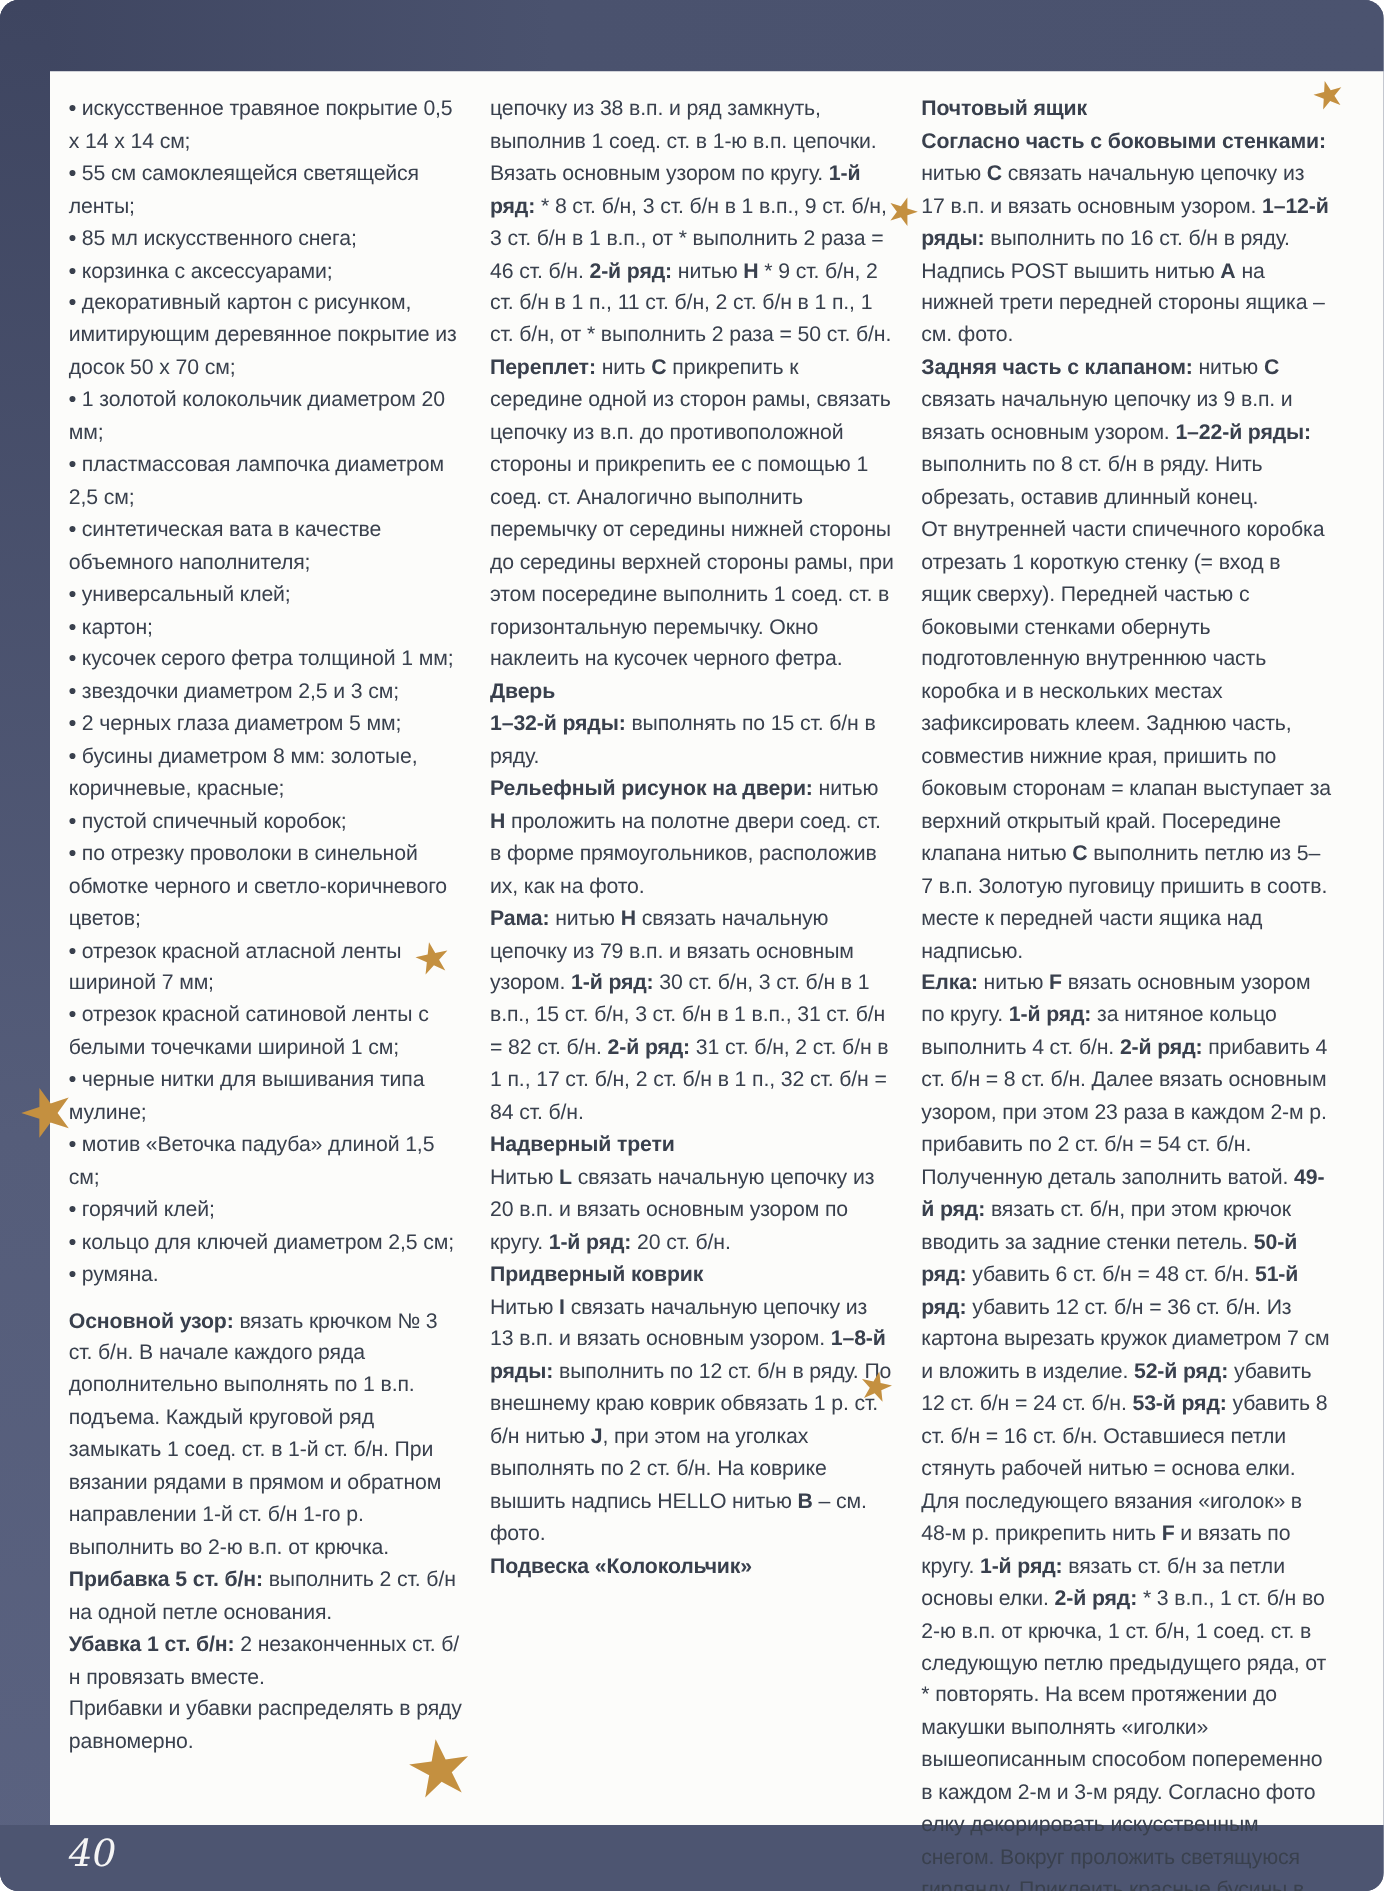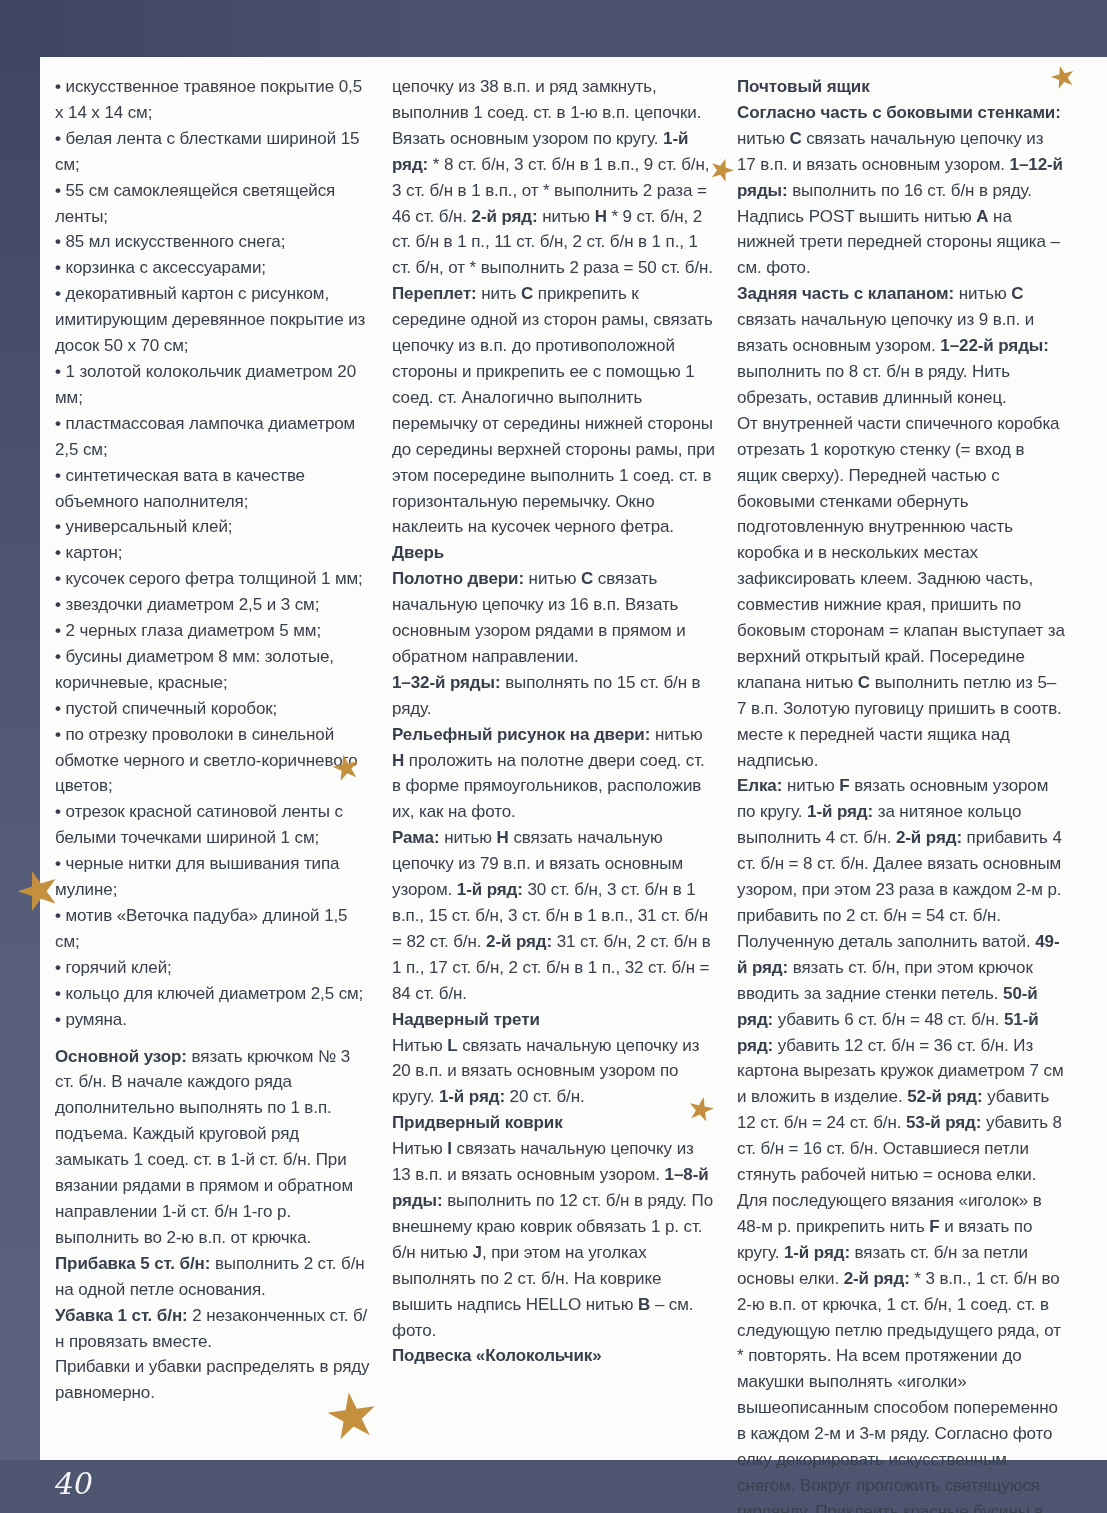--- a/index.html
+++ b/index.html
@@ -2,20 +2,21 @@
 <html lang="ru"><head>
 <meta charset="utf-8">
 <style>
   html,body{margin:0;padding:0;}
   .canvas{
     position:relative;
     width:1107px;height:1513px;
     background:#4e5672;
     overflow:hidden;
     font-family:"Liberation Sans","DejaVu Sans",sans-serif;
+    border-radius:15px;
   }
   .frame-top{
     position:absolute;left:0;top:0;width:1107px;height:57px;
     background:linear-gradient(90deg,#3e4560 0%,#4a526e 40%,#4b536f 100%);
   }
   .frame-left{
     position:absolute;left:0;top:0;width:40px;height:1513px;
     background:linear-gradient(180deg,#3e4560 0%,#555d7a 60%,#5a6280 100%);
   }
   .frame-bottom{
@@ -53,52 +54,51 @@
 <body>
 
 <div class="canvas">
   <div class="frame-top"></div>
   <div class="frame-left"></div>
   <div class="frame-bottom"></div>
 
   <div class="page">
     <div class="col col-1">
         <div class="blk b"><span class="bullet">•&nbsp;</span>искусственное травяное покрытие 0,5 х 14 х 14 см;</div>
-        <div class="blk b"><span class="bullet">•&nbsp;</span>белая лента с блестками шириной 15 см;</div>
         <div class="blk b"><span class="bullet">•&nbsp;</span>55 см самоклеящейся светящейся ленты;</div>
         <div class="blk b"><span class="bullet">•&nbsp;</span>85 мл искусственного снега;</div>
         <div class="blk b"><span class="bullet">•&nbsp;</span>корзинка с аксессуарами;</div>
         <div class="blk b"><span class="bullet">•&nbsp;</span>декоративный картон с рисунком, имитирующим деревянное покрытие из досок 50 х 70 см;</div>
         <div class="blk b"><span class="bullet">•&nbsp;</span>1 золотой колокольчик диаметром 20 мм;</div>
         <div class="blk b"><span class="bullet">•&nbsp;</span>пластмассовая лампочка диаметром 2,5 см;</div>
         <div class="blk b"><span class="bullet">•&nbsp;</span>синтетическая вата в качестве объемного наполнителя;</div>
         <div class="blk b"><span class="bullet">•&nbsp;</span>универсальный клей;</div>
         <div class="blk b"><span class="bullet">•&nbsp;</span>картон;</div>
         <div class="blk b"><span class="bullet">•&nbsp;</span>кусочек серого фетра толщиной 1 мм;</div>
         <div class="blk b"><span class="bullet">•&nbsp;</span>звездочки диаметром 2,5 и 3 см;</div>
         <div class="blk b"><span class="bullet">•&nbsp;</span>2 черных глаза диаметром 5 мм;</div>
         <div class="blk b"><span class="bullet">•&nbsp;</span>бусины диаметром 8 мм: золотые, коричневые, красные;</div>
         <div class="blk b"><span class="bullet">•&nbsp;</span>пустой спичечный коробок;</div>
         <div class="blk b"><span class="bullet">•&nbsp;</span>по отрезку проволоки в синельной обмотке черного и светло-коричневого цветов;</div>
+        <div class="blk b"><span class="bullet">•&nbsp;</span>отрезок красной атласной ленты шириной 7 мм;</div>
         <div class="blk b"><span class="bullet">•&nbsp;</span>отрезок красной сатиновой ленты с белыми точечками шириной 1 см;</div>
         <div class="blk b"><span class="bullet">•&nbsp;</span>черные нитки для вышивания типа мулине;</div>
         <div class="blk b"><span class="bullet">•&nbsp;</span>мотив «Веточка падуба» длиной 1,5 см;</div>
         <div class="blk b"><span class="bullet">•&nbsp;</span>горячий клей;</div>
         <div class="blk b"><span class="bullet">•&nbsp;</span>кольцо для ключей диаметром 2,5 см;</div>
         <div class="blk b"><span class="bullet">•&nbsp;</span>румяна.</div>
         <div class="blk p gap"><b>Основной узор:</b> вязать крючком № 3 ст. б/н. В начале каждого ряда дополнительно выполнять по 1 в.п. подъема. Каждый круговой ряд замыкать 1 соед. ст. в 1-й ст. б/н. При вязании рядами в прямом и обратном направлении 1-й ст. б/н 1-го р. выполнить во 2-ю в.п. от крючка.</div>
         <div class="blk p"><b>Прибавка 5 ст. б/н:</b> выполнить 2 ст. б/н на одной петле основания.</div>
         <div class="blk p"><b>Убавка 1 ст. б/н:</b> 2 незаконченных ст. б/н провязать вместе.</div>
         <div class="blk p">Прибавки и убавки распределять в ряду равномерно.</div>
       </div>
     <div class="col col-2">
         <div class="blk p">цепочку из 38 в.п. и ряд замкнуть, выполнив 1 соед. ст. в 1-ю в.п. цепочки. Вязать основным узором по кругу. <b>1-й ряд:</b> * 8 ст. б/н, 3 ст. б/н в 1 в.п., 9 ст. б/н, 3 ст. б/н в 1 в.п., от * выполнить 2 раза = 46 ст. б/н. <b>2-й ряд:</b> нитью <b>Н</b> * 9 ст. б/н, 2 ст. б/н в 1 п., 11 ст. б/н, 2 ст. б/н в 1 п., 1 ст. б/н, от * выполнить 2 раза = 50 ст. б/н.</div>
         <div class="blk p"><b>Переплет:</b> нить <b>С</b> прикрепить к середине одной из сторон рамы, связать цепочку из в.п. до противоположной стороны и прикрепить ее с помощью 1 соед. ст. Аналогично выполнить перемычку от середины нижней стороны до середины верхней стороны рамы, при этом посередине выполнить 1 соед. ст. в горизонтальную перемычку. Окно наклеить на кусочек черного фетра.</div>
         <div class="blk h">Дверь</div>
-        <div class="blk p"><b>Полотно двери:</b> нитью <b>С</b> связать начальную цепочку из 16 в.п. Вязать основным узором рядами в прямом и обратном направлении.</div>
         <div class="blk p"><b>1–32-й ряды:</b> выполнять по 15 ст. б/н в ряду.</div>
         <div class="blk p"><b>Рельефный рисунок на двери:</b> нитью <b>Н</b> проложить на полотне двери соед. ст. в форме прямоугольников, расположив их, как на фото.</div>
         <div class="blk p"><b>Рама:</b> нитью <b>Н</b> связать начальную цепочку из 79 в.п. и вязать основным узором. <b>1-й ряд:</b> 30 ст. б/н, 3 ст. б/н в 1 в.п., 15 ст. б/н, 3 ст. б/н в 1 в.п., 31 ст. б/н = 82 ст. б/н. <b>2-й ряд:</b> 31 ст. б/н, 2 ст. б/н в 1 п., 17 ст. б/н, 2 ст. б/н в 1 п., 32 ст. б/н = 84 ст. б/н.</div>
         <div class="blk h">Надверный трети</div>
         <div class="blk p">Нитью <b>L</b> связать начальную цепочку из 20 в.п. и вязать основным узором по кругу. <b>1-й ряд:</b> 20 ст. б/н.</div>
         <div class="blk h">Придверный коврик</div>
         <div class="blk p">Нитью <b>I</b> связать начальную цепочку из 13 в.п. и вязать основным узором. <b>1–8-й ряды:</b> выполнить по 12 ст. б/н в ряду. По внешнему краю коврик обвязать 1 р. ст. б/н нитью <b>J</b>, при этом на уголках выполнять по 2 ст. б/н. На коврике вышить надпись HELLO нитью <b>В</b> – см. фото.</div>
         <div class="blk h">Подвеска «Колокольчик»</div>
       </div>
     <div class="col col-3">

